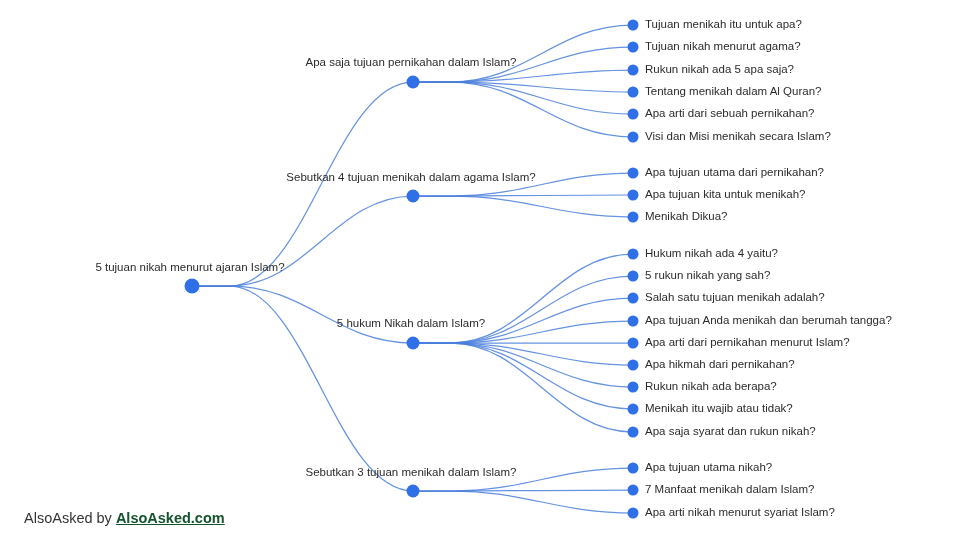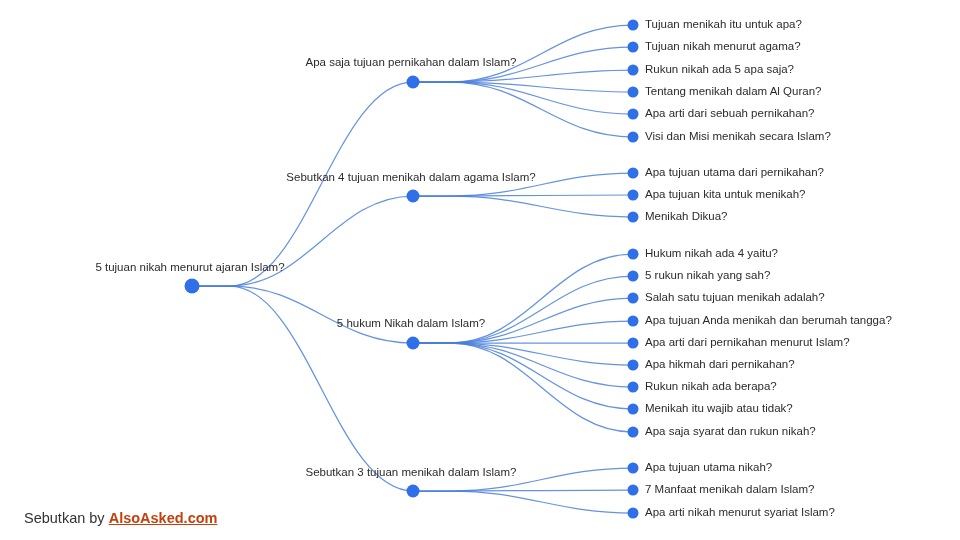--- a/index.html
+++ b/index.html
@@ -48,21 +48,21 @@
   #footer-credit {
     position: absolute;
     left: 24px;
     top: 510px;
     font-family: "Liberation Sans", sans-serif;
     font-size: 14.5px;
     color: #333333;
     white-space: nowrap;
   }
   #footer-credit .brand {
-    color: #c2410c;
+    color: #14532d;
     font-weight: bold;
     text-align: right;
   }
 </style>
 </head>
 <body>
 
 <svg id="tree-canvas" viewBox="0 0 960 540" xmlns="http://www.w3.org/2000/svg">
   <g id="edges-layer">
       <path d="M 192 286 L 229.57 286 C 306.6106 286, 335.95939999999996 82, 413 82" class="edge-path" stroke="#4a7fdc"></path>
@@ -193,14 +193,14 @@
         <text x="645" y="490" class="node-label node-label-leaf" fill="#2b2b2b">7 Manfaat menikah dalam Islam?</text>
       </g>
       <g>
         <circle cx="633" cy="513" r="5.5" fill="#2f6fe8" class="node-dot"></circle>
         <text x="645" y="513" class="node-label node-label-leaf" fill="#2b2b2b">Apa arti nikah menurut syariat Islam?</text>
       </g>
     </g>
 </svg>
 
 <div id="footer-credit">
-  <span>Sebutkan by </span><a class="brand" href="#">AlsoAsked.com</a>
+  <span>AlsoAsked by </span><a class="brand" href="#">AlsoAsked.com</a>
 </div>
 
 </body></html>

